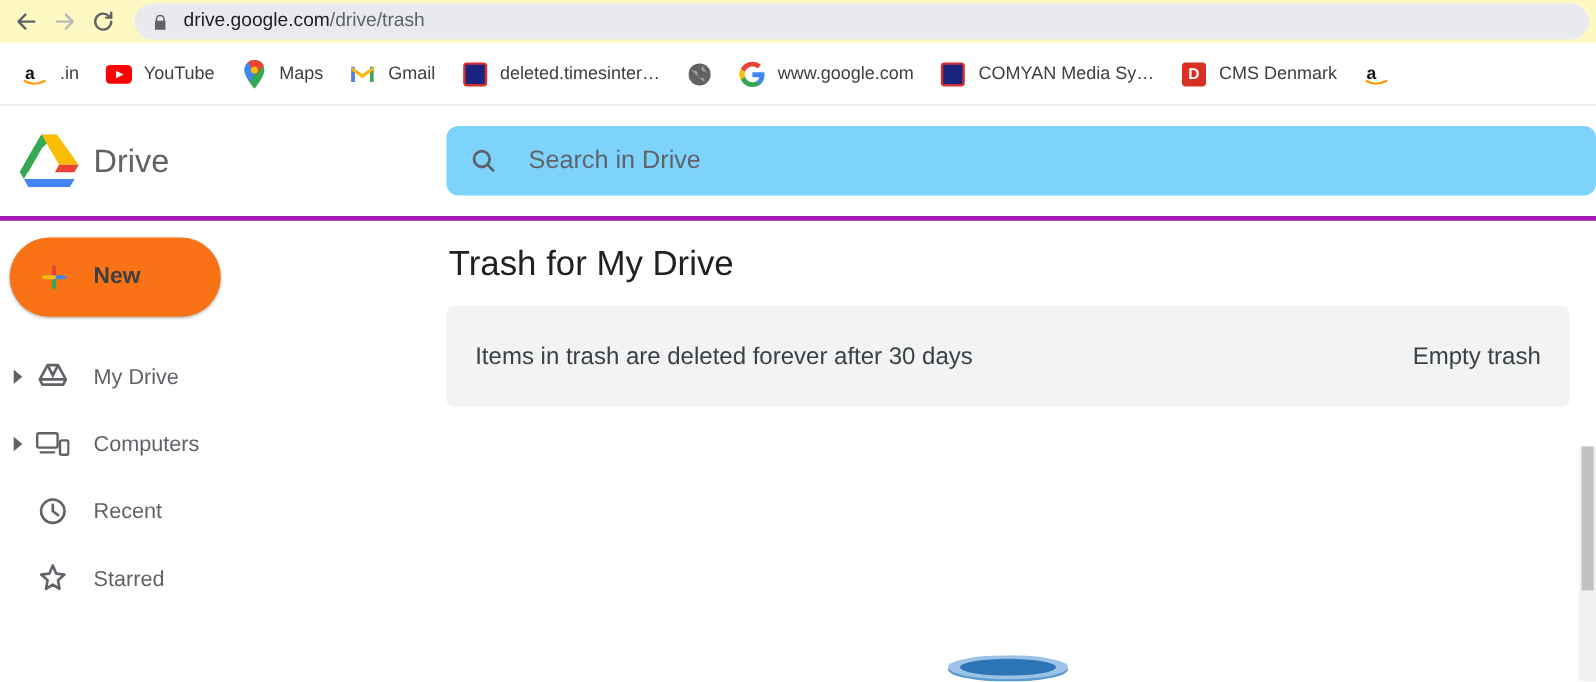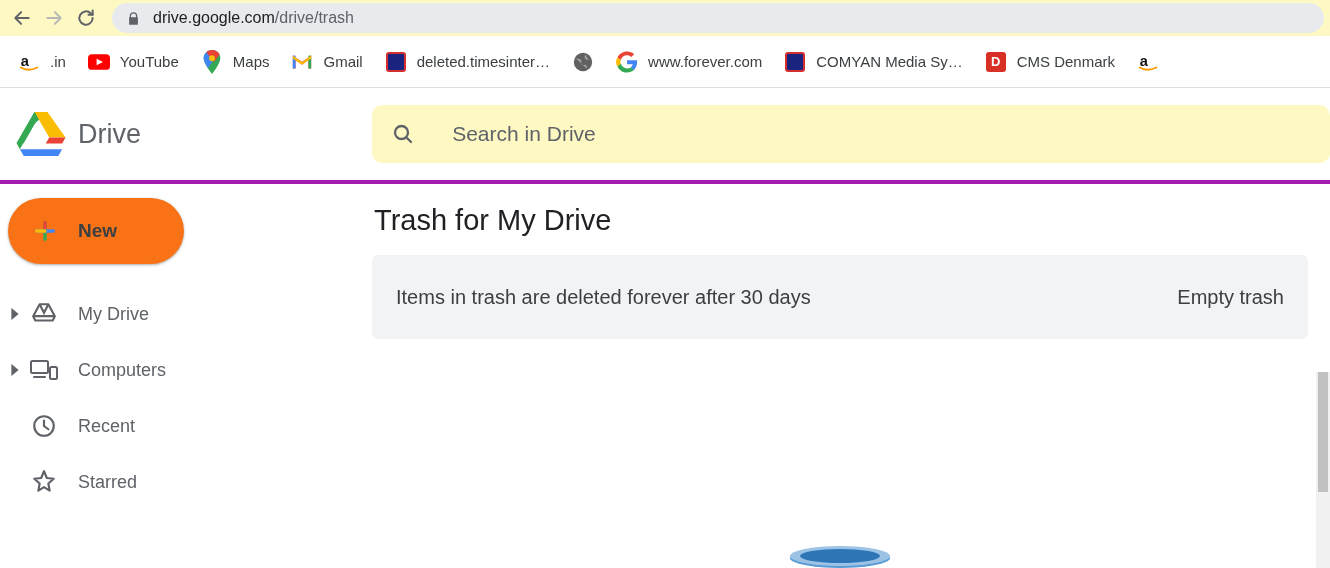--- a/index.html
+++ b/index.html
@@ -88,27 +88,26 @@
     width: 356px; 
   }
   .brand-name {
     font-size: 27px;
     color: #5f6368;
     margin-left: 12px;
   }
   .searchbar {
     flex: 1;
     height: 58px;
-    background: #fef9c3;
+    background: #7dd3fc;
     border-radius: 10px;
     display: flex;
     align-items: center;
     padding: 0 18px;
     margin-right: 0;
-    gap: 12px;
   }
   .searchbar .sicon { color:#5f6368; width:28px; display:flex; justify-content:center; }
   .searchbar input {
     border: none; outline: none; background: transparent;
     font-size: 21px; color:#5f6368;
     margin-left: 22px;
     width: 100%;
   }
   .searchbar input::placeholder { color:#5f6368; }
 
@@ -294,21 +293,21 @@
   </div>
   <div class="bm">
     <span class="ico">
         <svg width="22" height="22" viewBox="0 0 48 48">
           <path fill="#EA4335" d="M24 9.5c3.6 0 6.8 1.2 9.3 3.6l6.2-6.2C35.7 3 30.2 1 24 1 14.8 1 6.9 6.3 3.1 14l7.4 5.7C12.3 13.7 17.6 9.5 24 9.5z"></path>
           <path fill="#4285F4" d="M46.1 24.5c0-1.6-.1-3.1-.4-4.5H24v9h12.4c-.5 3-2.2 5.5-4.6 7.2l7.2 5.6C43 37.6 46.1 31.6 46.1 24.5z"></path>
           <path fill="#FBBC05" d="M10.5 28.3c-.5-1.4-.8-2.8-.8-4.3s.3-2.9.8-4.3l-7.4-5.7C1.1 17.4 0 20.6 0 24s1.1 6.6 3.1 10l7.4-5.7z"></path>
           <path fill="#34A853" d="M24 47c6.2 0 11.4-2 15.2-5.5l-7.2-5.6c-2 1.4-4.7 2.2-8 2.2-6.4 0-11.7-4.2-13.5-10.1l-7.4 5.7C6.9 41.7 14.8 47 24 47z"></path>
         </svg>
       </span>
-    <span>www.forever.com</span>
+    <span>www.google.com</span>
   </div>
   <div class="bm">
     <span class="ico">
         <span class="sq" style="background:#1a237e;border:2px solid #d32f2f"></span>
       </span>
     <span>COMYAN Media Sy…</span>
   </div>
   <div class="bm">
     <span class="ico">
         <span class="sq" style="background:#d93025;color:#fff;display:inline-flex;align-items:center;justify-content:center;font-weight:bold;font-size:13px;">D</span>

